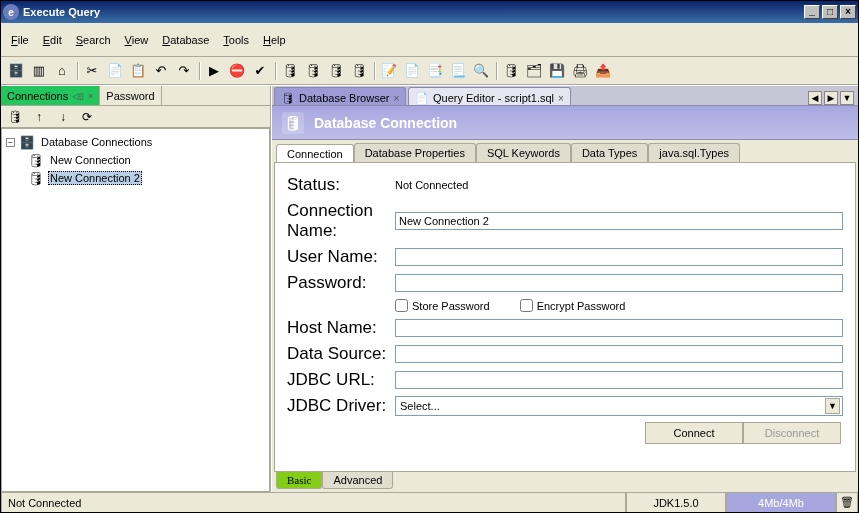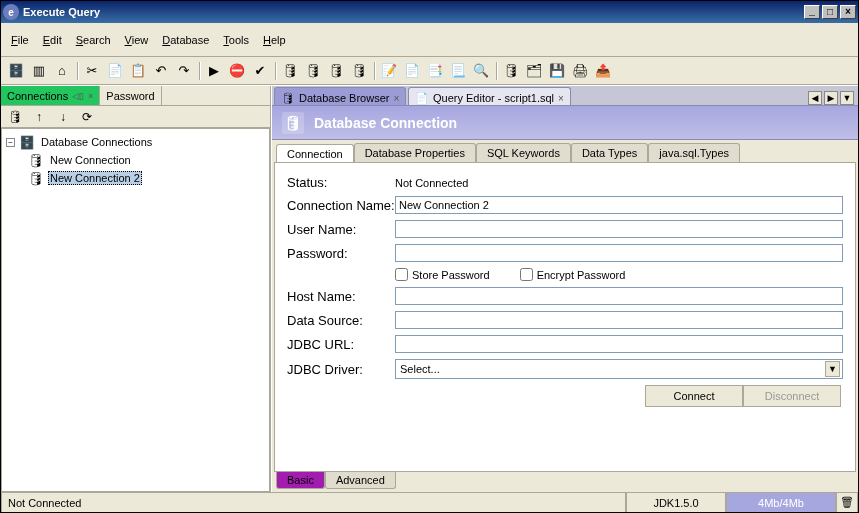--- a/index.html
+++ b/index.html
@@ -55,35 +55,35 @@
   
   .header-band { height:34px; background:linear-gradient(#a7a7e0,#bebee8); display:flex; align-items:center; padding:0 10px; gap:10px; color:#fff; font-weight:bold; font-size:14px; border-bottom:1px solid #8a8ab0;}
   .header-band .hicon{ width:22px; height:22px; background:#fff3; border-radius:2px; display:flex; align-items:center; justify-content:center; }
   
   .subtabs { height:22px; display:flex; align-items:flex-end; background:#ece9d8; padding-left:4px; }
   .subtab{ padding:3px 10px; border:1px solid #aca899; border-bottom:none; background:#e0ddcf; border-radius:3px 3px 0 0; margin-right:0px; cursor:pointer; font-size:11px; }
   .subtab.active{ background:#fff; position:relative; top:1px; }
   
   .form-area { flex:1; background:#fff; border:1px solid #aca899; margin:0 2px 0 2px; padding:12px 12px 6px 12px; position:relative; }
   .form-row { display:flex; align-items:center; margin-bottom:6px; }
-  .form-row .lbl { width:108px; font-size:13px; }
+  .form-row .lbl { width:108px; font-size:17px; }
   .form-row .val { flex:1; }
   .form-row input[type=text]{ width:100%; height:18px; border:1px solid #7f9db9; padding:1px 3px; font-size:11px; }
   .form-row .static{ font-size:11px; }
   .chk { display:flex; align-items:center; gap:4px; font-size:11px; }
   .chk input{ width:13px; height:13px; }
   .sel { width:100%; height:20px; border:1px solid #7f9db9; background:#fff; display:flex; align-items:center; justify-content:space-between; padding:0 2px 0 4px; cursor:pointer; }
   .sel .arrow{ width:15px; height:16px; background:#ece9d8; border:1px solid #aca899; display:flex; align-items:center; justify-content:center; font-size:9px; }
   .btn-row { display:flex; justify-content:flex-end; margin-top:6px; padding-right:2px;}
   .btn { width:98px; height:22px; border:1px solid #aca899; background:#ece9d8; cursor:pointer; font-size:11px; }
   .btn[disabled]{ color:#999; cursor:default; }
   
   .bottomtabs { height:20px; display:flex; align-items:flex-start; padding-left:4px; background:#ece9d8; }
   .btab{ padding:2px 10px; border:1px solid #aca899; border-top:none; border-radius:0 0 3px 3px; background:#e0ddcf; font-size:11px; cursor:pointer; }
-  .btab.active{ background:#a21caf; }
+  .btab.active{ background:#84cc16;font-family:Liberation Serif, serif; }
   
   .statusbar { height:20px; border-top:1px solid #aca899; display:flex; align-items:center; font-size:11px; }
   .statusbar .cell{ border:1px solid #aca899; border-top:none; border-bottom:none; height:100%; display:flex; align-items:center; padding:0 6px; }
   .statusbar .flex{ flex:1; }
   .statusbar .mem{ background:#a7a7e0; color:#fff; justify-content:center; width:110px; }
   .statusbar .trash{ width:22px; justify-content:center; cursor:pointer; }
 </style>
 </head>
 <body>
 

